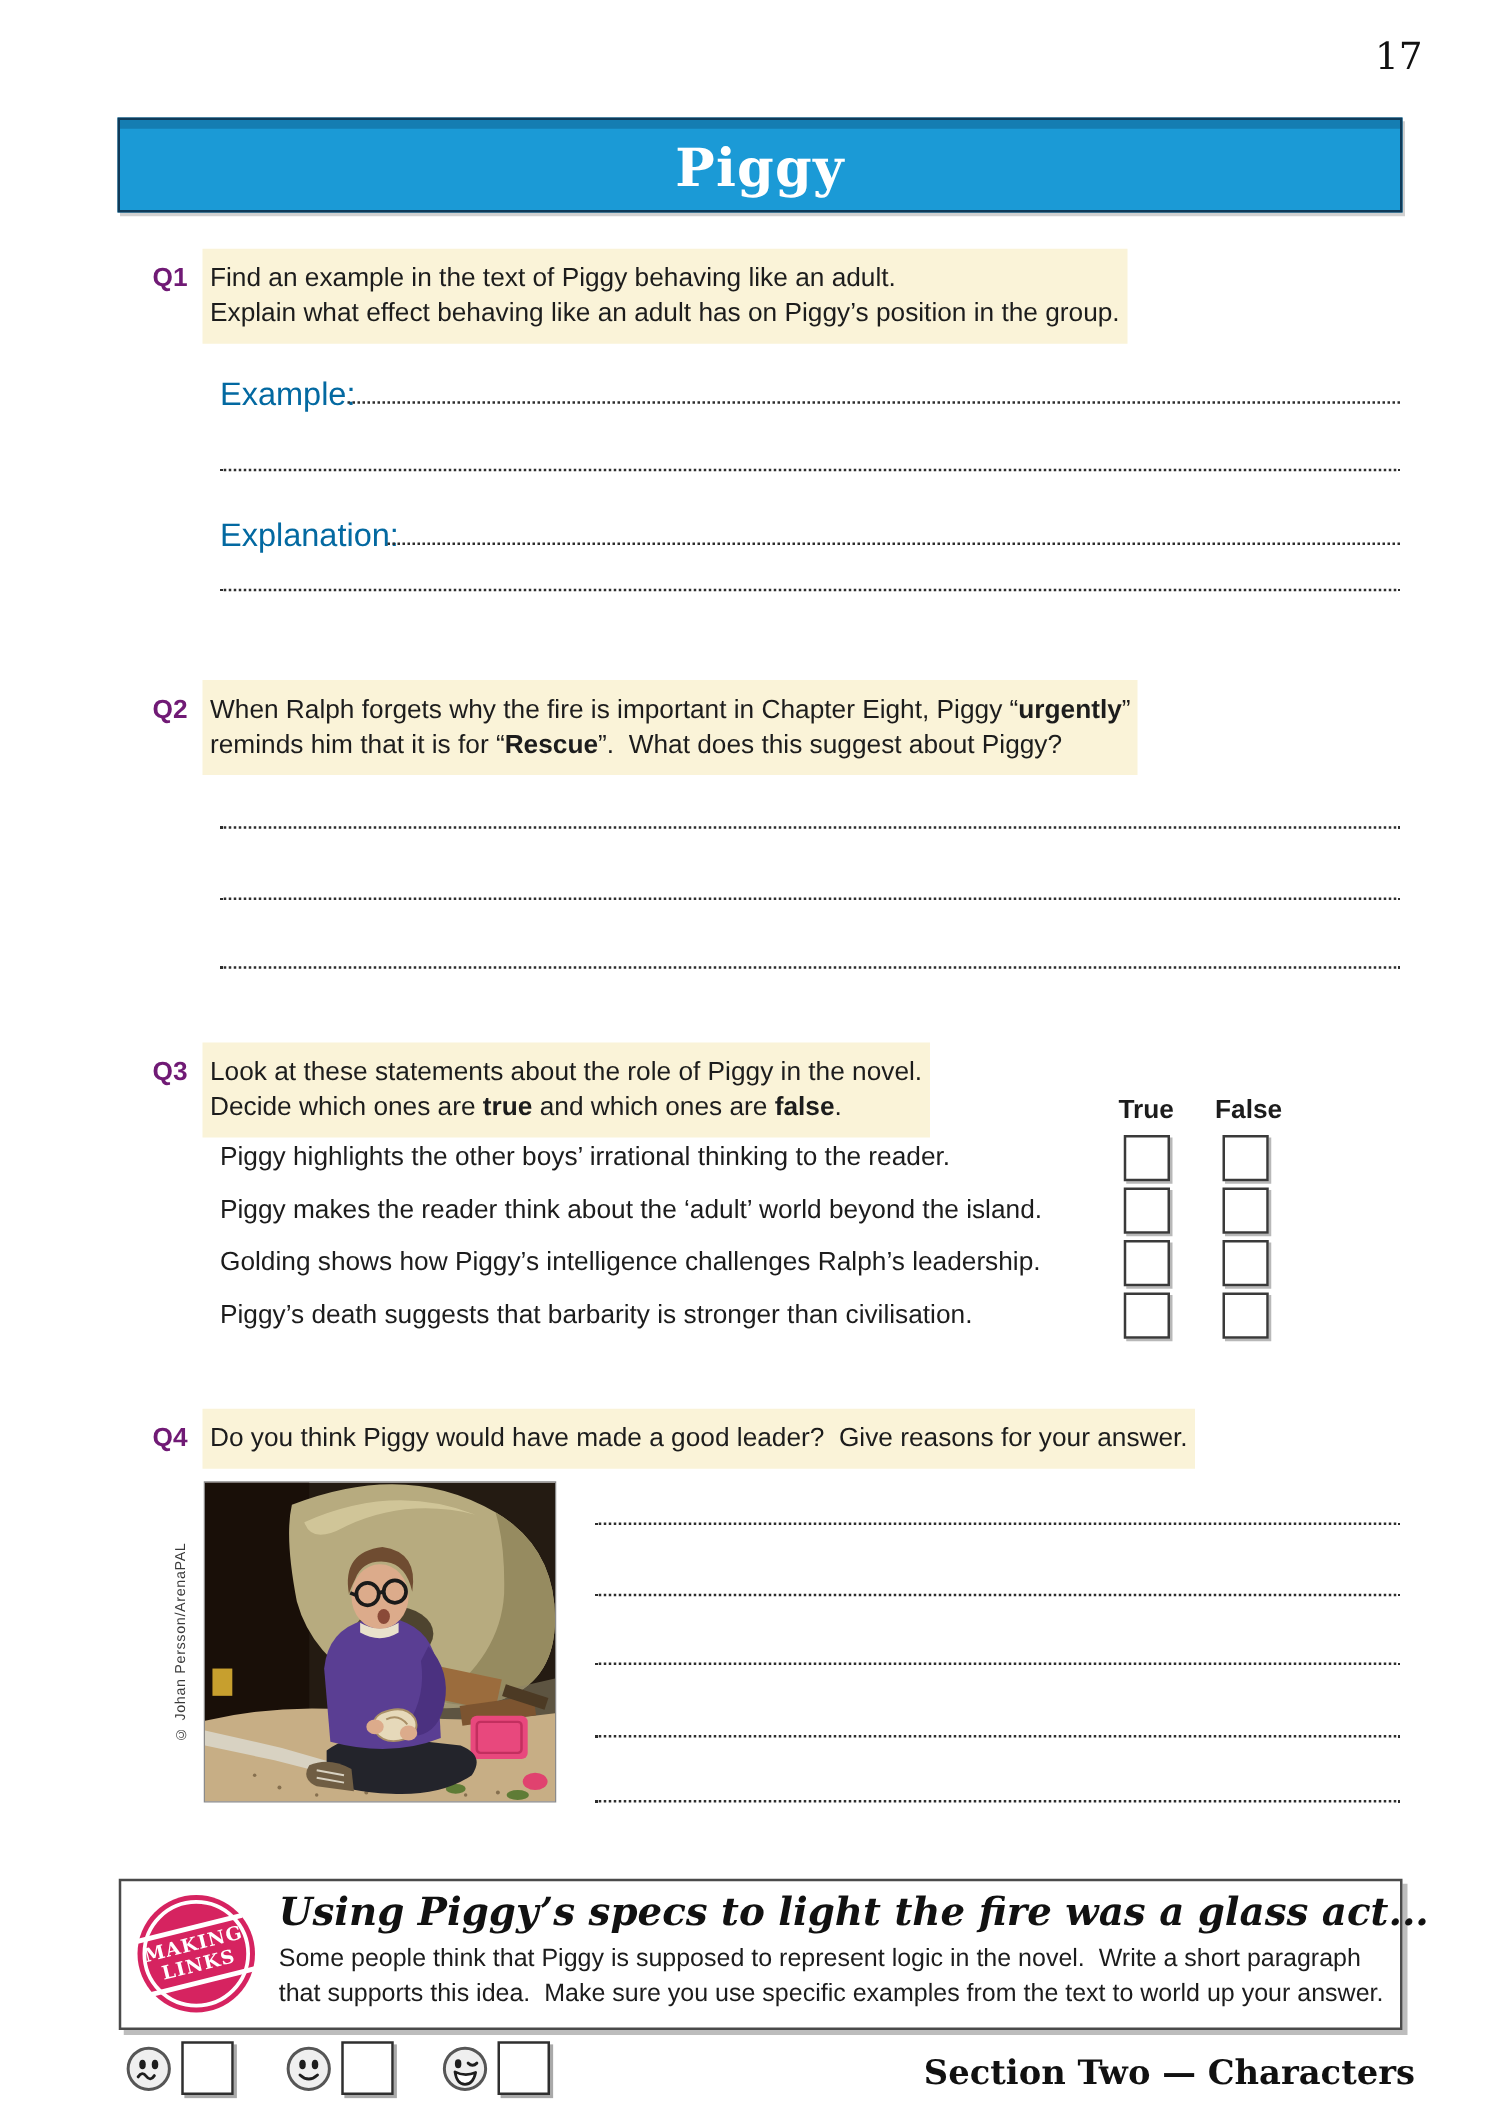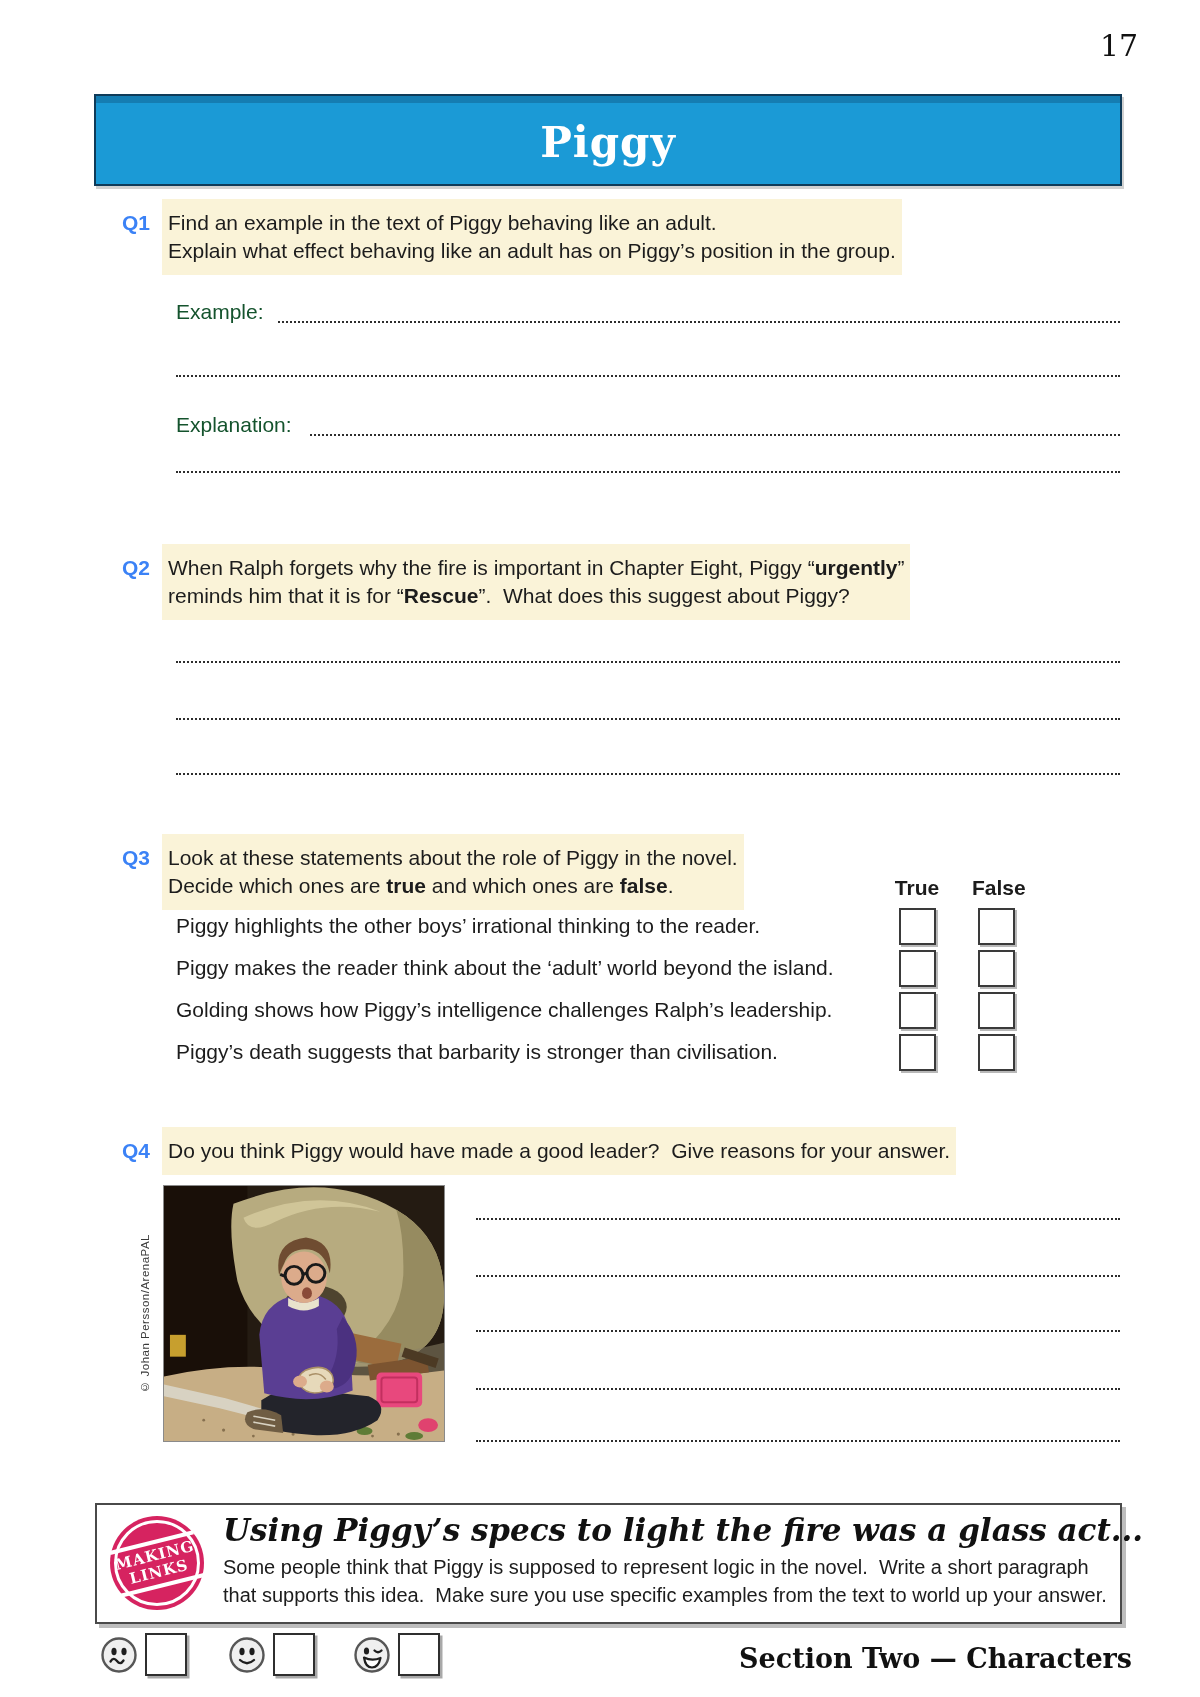--- a/index.html
+++ b/index.html
@@ -2,33 +2,33 @@
 <html><head>
 <meta charset="utf-8">
 <style>
   html,body{margin:0;padding:0;background:#e8e8e8;}
   .page{position:relative;width:1200px;height:1697px;background:#ffffff;margin:0 auto;
         font-family:"Liberation Sans",sans-serif;color:#1c1c1c;overflow:hidden;}
 
   .pagenum{position:absolute;left:1100px;top:28px;font-family:"DejaVu Serif",serif;
            font-size:30px;color:#111;}
 
-  .banner{position:absolute;left:94px;top:94px;width:1028px;height:92px;
+  .banner{position:absolute;left:94px;top:94px;width:1028px;height:76px;
           background:#1b9ad6;border:2px solid #0f3b59;box-sizing:border-box;
           box-shadow:inset 0 7px 0 rgba(9,64,104,.32), 2px 3px 0 rgba(0,0,0,.18);
           display:flex;align-items:center;justify-content:center;}
   .banner-title{font-family:"DejaVu Serif",serif;font-weight:bold;font-size:42px;
                 color:#fff;letter-spacing:1px;padding-top:4px;}
 
-  .qlabel{position:absolute;font-weight:bold;font-size:21px;color:#3b82f6;}
+  .qlabel{position:absolute;font-weight:bold;font-size:21px;color:#701a75;}
   .qblock{position:absolute;background:#faf3d8;padding:10px 6px;font-size:21px;
           line-height:28px;color:#1c1c1c;}
   .qblock div{white-space:pre;}
 
-  .fieldlabel{position:absolute;font-size:21px;color:#14532d;white-space:pre;}
+  .fieldlabel{position:absolute;font-size:26px;color:#0369a1;white-space:pre;}
   .dotline{position:absolute;height:0;border-bottom:2.5px dotted #2d2d2d;}
 
   .tfhead{position:absolute;font-weight:bold;font-size:21px;text-align:center;}
   .cbox{position:absolute;width:37px;height:37px;background:#fff;border:2.2px solid #3a3a3a;
         box-sizing:border-box;box-shadow:2px 2px 0 rgba(0,0,0,.28);}
   .stmt{position:absolute;font-size:21px;white-space:pre;}
 
   .photo{position:absolute;left:163px;top:1185px;width:282px;height:257px;
          border:1px solid #8a8a8a;box-sizing:border-box;}
   .credit{position:absolute;left:136px;top:1185px;width:18px;height:257px;

